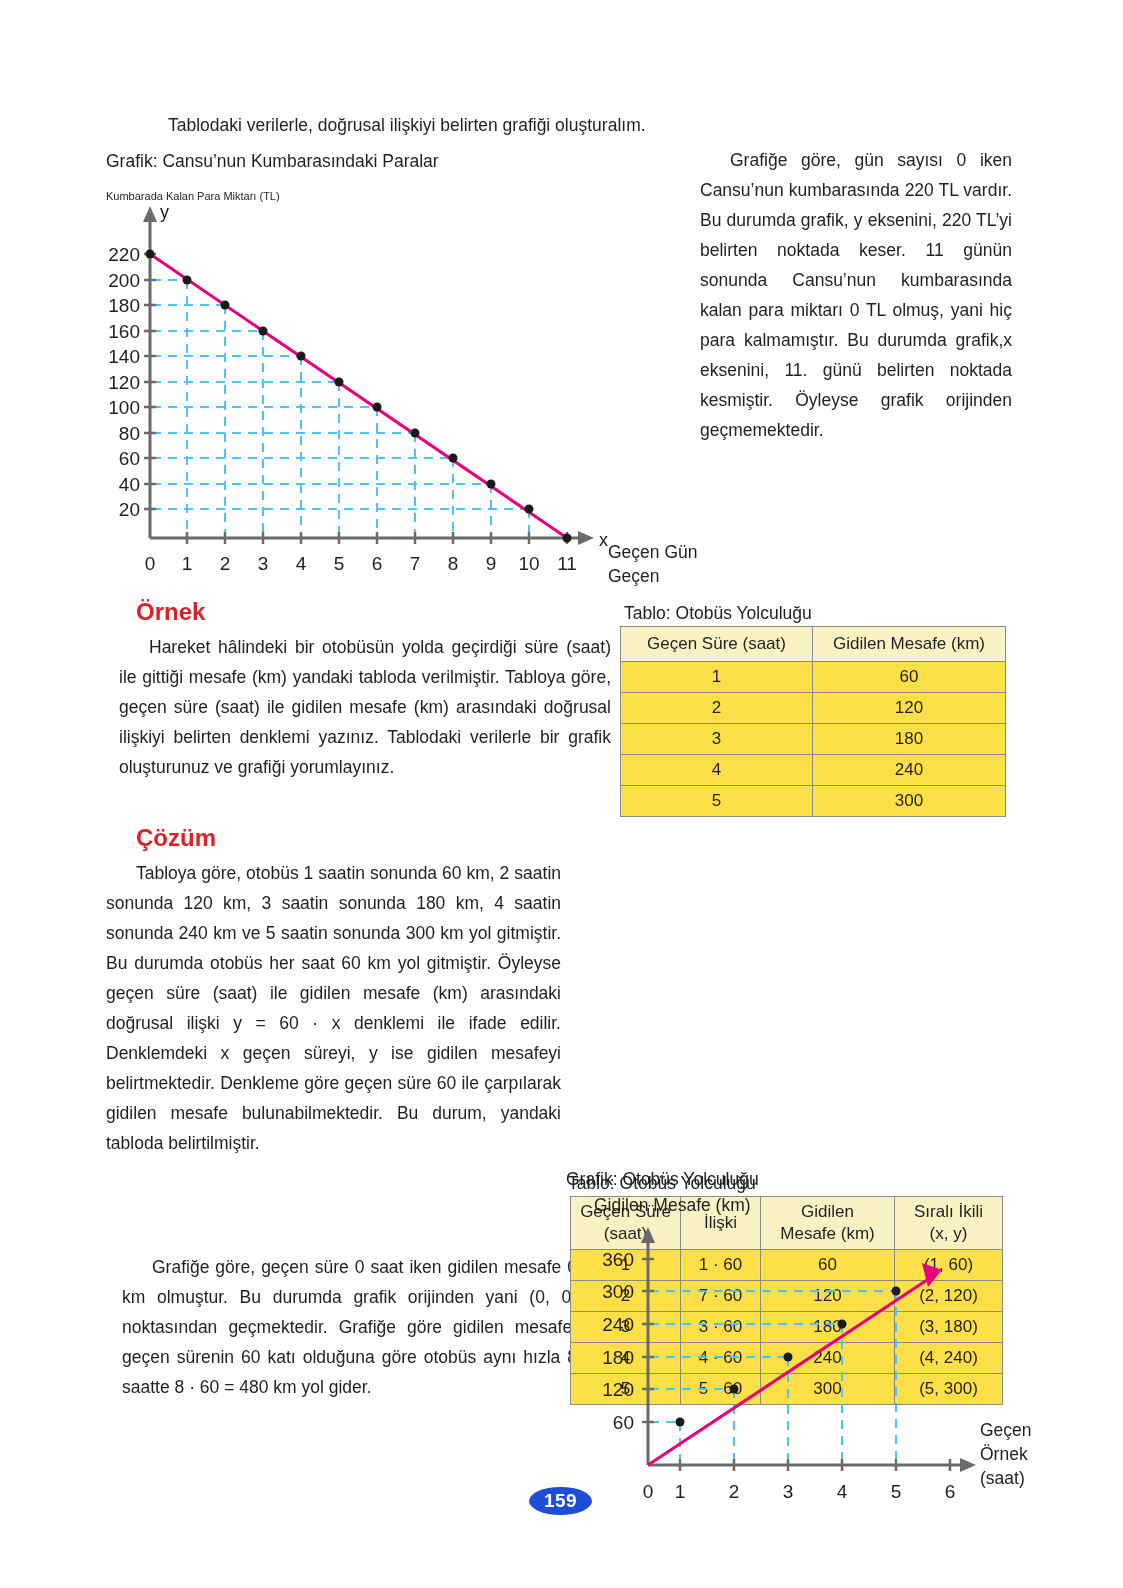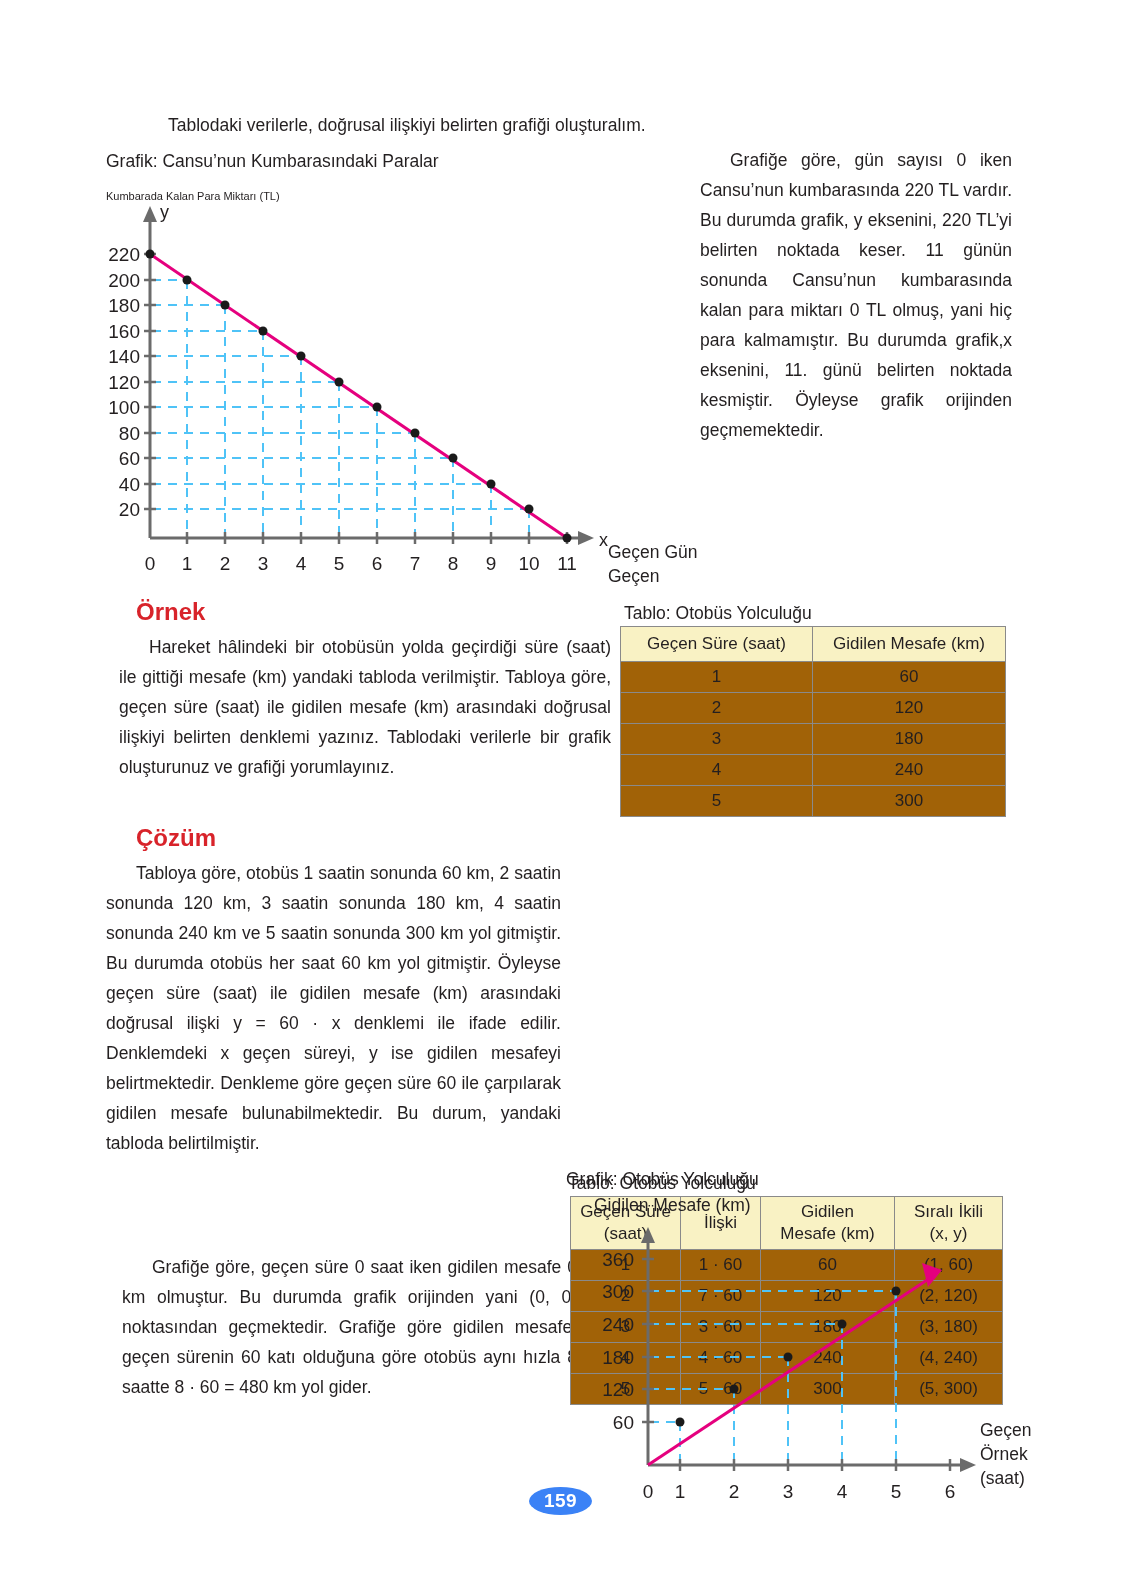--- a/index.html
+++ b/index.html
@@ -49,21 +49,21 @@
   #cozum-body3{left:106px;top:1252px;width:455px;margin-left:16px;}
 
   #table2-caption{left:568px;top:1170px;}
   #table2-wrap{left:570px;top:1196px;}
 
   
   table.data{
     border-collapse:collapse;
     font-size:17px;
     color:#231f20;
-    background:#a16207;
+    background:#fde047;
   }
   table.data td,table.data th{
     border:1px solid #8a8a8a;
     text-align:center;
     font-weight:normal;
     padding:4px 6px;
   }
   table.data thead th{
     background:#f9f2c4;
     line-height:22px;
@@ -76,21 +76,21 @@
   #table2 col.d1{width:110px;}
   #table2 col.d2{width:80px;}
   #table2 col.d3{width:134px;}
   #table2 col.d4{width:108px;}
   #table2 td{height:22px;}
 
   
   #page-badge{
     left:529px;top:1487px;
     width:63px;height:28px;
-    background:#3b82f6;
+    background:#1d4ed8;
     border-radius:50%;
     color:#ffffff;
     font-weight:bold;
     font-size:19px;
     display:flex;align-items:center;justify-content:center;
     letter-spacing:.5px;
   }
 
   
   .chart-svg{display:block;}

